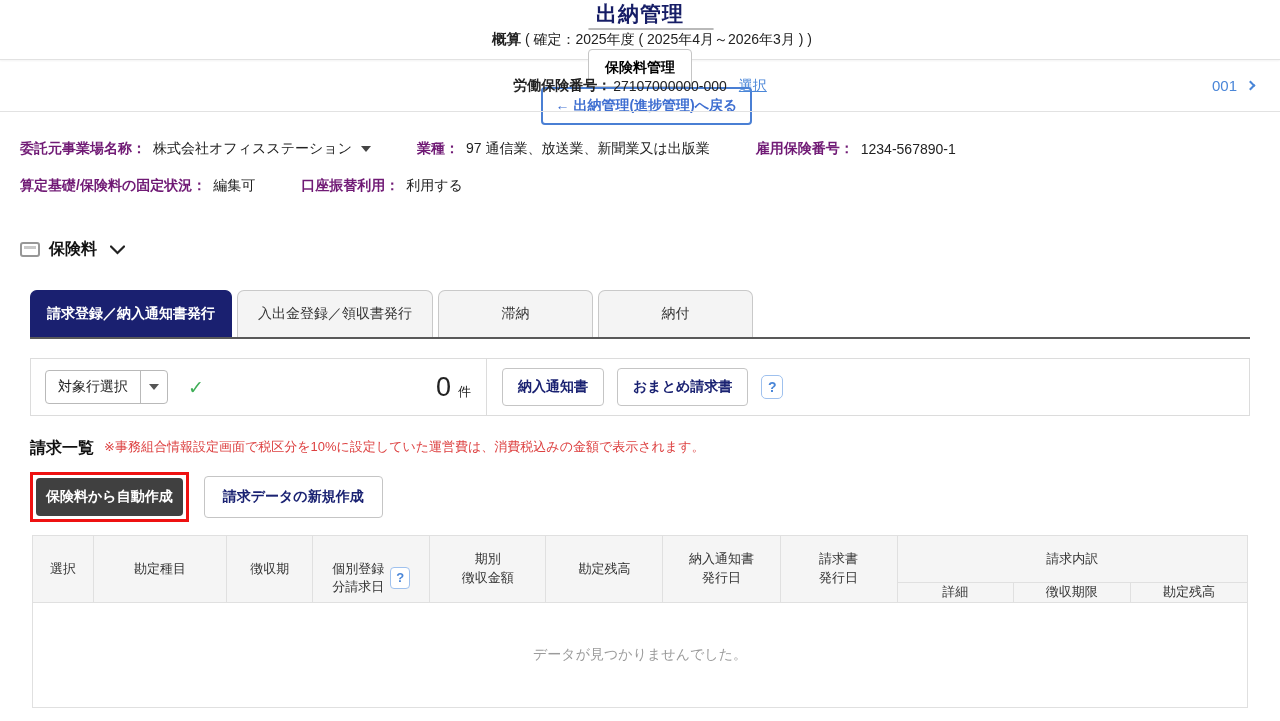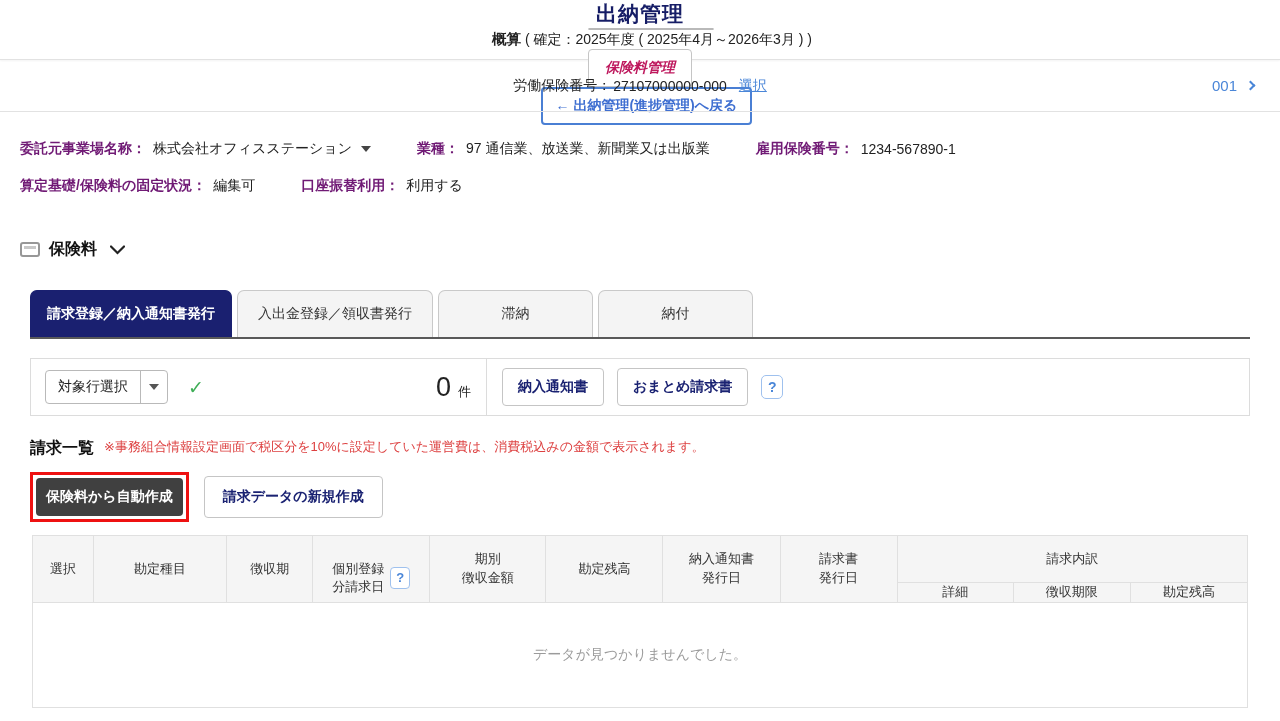--- a/index.html
+++ b/index.html
@@ -16,27 +16,27 @@
   .select-ctl .caret-box { width:30px; border-left:1px solid #b9b9b9; display:flex;
     align-items:center; justify-content:center; }
   .tri-down { width:0; height:0; border-left:5px solid transparent; border-right:5px solid transparent;
     border-top:6px solid #555; }
   .year-ctl { margin-left:22px; }
   .period { margin-left:24px; font-size:14px; color:#222; }
   .period b { font-size:14.5px; }
   .spacer { flex:1; }
   .btn { display:inline-flex; align-items:center; justify-content:center; background:#fff;
     border-radius:4px; font-size:14px; font-weight:bold; cursor:pointer; white-space:nowrap; }
-  .btn-navy-outline { border:1px solid #c5c5c5; color:#be185d; padding:9px 16px;font-style:italic; }
+  .btn-navy-outline { border:1px solid #c5c5c5; color:#000000; padding:9px 16px; }
   .btn-blue-outline { border:2px solid #4a7fd4; color:#3f6fd1; padding:8px 13px; margin-left:13px; }
 
   
   .insbar { height:52px; position:relative; display:flex; align-items:center; justify-content:center;
     border-bottom:1px solid #e2e2e2; font-size:14px; }
-  .insbar .lbl { font-weight:normal; color:#222; }
+  .insbar .lbl { font-weight:bold; color:#222; }
   .insbar .num { color:#222; margin-left:2px; }
   .link { color:#4a86d8; text-decoration:underline; cursor:pointer; }
   .insbar .link { margin-left:12px; }
   .pager { position:absolute; right:26px; display:flex; align-items:center; color:#4a86d8; font-size:15px; cursor:pointer; }
   .chev-right { width:7px; height:7px; border-top:2px solid #4a86d8; border-right:2px solid #4a86d8;
     transform:rotate(45deg); margin-left:10px; display:inline-block; }
 
   
   .company { padding:28px 20px 0; font-size:14px; }
   .crow { display:flex; align-items:center; }

